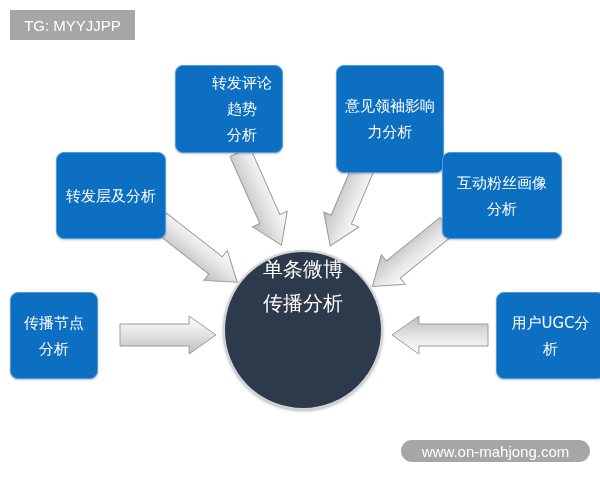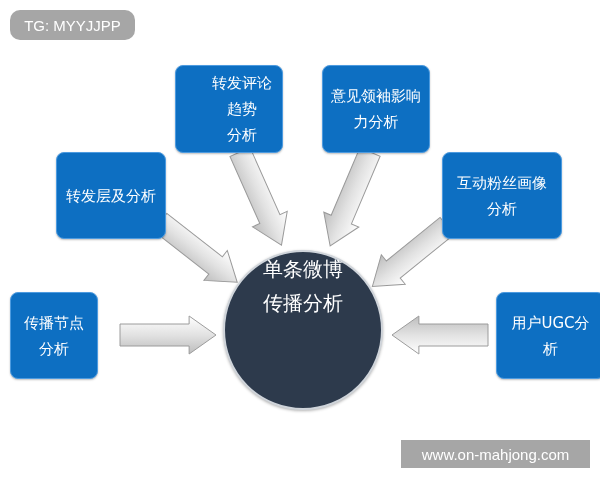--- a/index.html
+++ b/index.html
@@ -1,21 +1,21 @@
 <!DOCTYPE html>
 <html><head>
 <meta charset="utf-8">
 <style>
   html, body { margin:0; padding:0; }
   body { width:600px; height:480px; position:relative; background:#ffffff; overflow:hidden;
          font-family:"DejaVu Sans","Liberation Sans",sans-serif; }
   .tag { position:absolute; background:#a6a6a6; color:#ffffff; font-family:"Liberation Sans",sans-serif;
          font-size:15px; display:flex; align-items:center; justify-content:center; }
-  #tag-top { left:10px; top:10px; width:125px; height:30px;border-radius:10px; }
-  #tag-bottom { left:401px; top:440px; width:189px; height:28px; }
+  #tag-top { left:10px; top:10px; width:125px; height:30px; }
+  #tag-bottom { left:401px; top:440px; width:189px; height:22px;border-radius:13px; }
   svg.arrows { position:absolute; left:0; top:0; }
   .box { position:absolute; background:#0d6fc2; border:1px solid #4d9be0; border-radius:8px;
          color:#ffffff; font-size:15px; line-height:26px; text-align:center;
          display:flex; align-items:center; justify-content:center; box-sizing:border-box; padding:0 6px;
          box-shadow:0 1px 2px rgba(0,0,0,0.25); }
   .center { position:absolute; left:223px; top:250px; width:160px; height:160px; border-radius:50%;
             background:#2d3a4c; border:2px solid #cfd4da; box-sizing:border-box;
             color:#ffffff; font-size:20px; line-height:34px; text-align:center;
             display:flex; flex-direction:column; align-items:center; justify-content:flex-start;
             box-shadow:0 1px 3px rgba(0,0,0,0.3); }
@@ -62,21 +62,21 @@
       <use href="#arrow"></use>
     </g>
 </svg>
 
 <div class="box" style="left:175px; top:65px; width:108px; height:88px;padding-left:32px;">
   <div>
       <div>转发评论趋势</div>
       <div>分析</div>
     </div>
 </div>
-<div class="box" style="left:322px; top:65px; width:108px; height:88px;">
+<div class="box" style="left:336px; top:65px; width:108px; height:108px;">
   <div>
       <div>意见领袖影响</div>
       <div>力分析</div>
     </div>
 </div>
 <div class="box" style="left:56px; top:152px; width:110px; height:87px;">
   <div>
       <div>转发层及分析</div>
     </div>
 </div>

